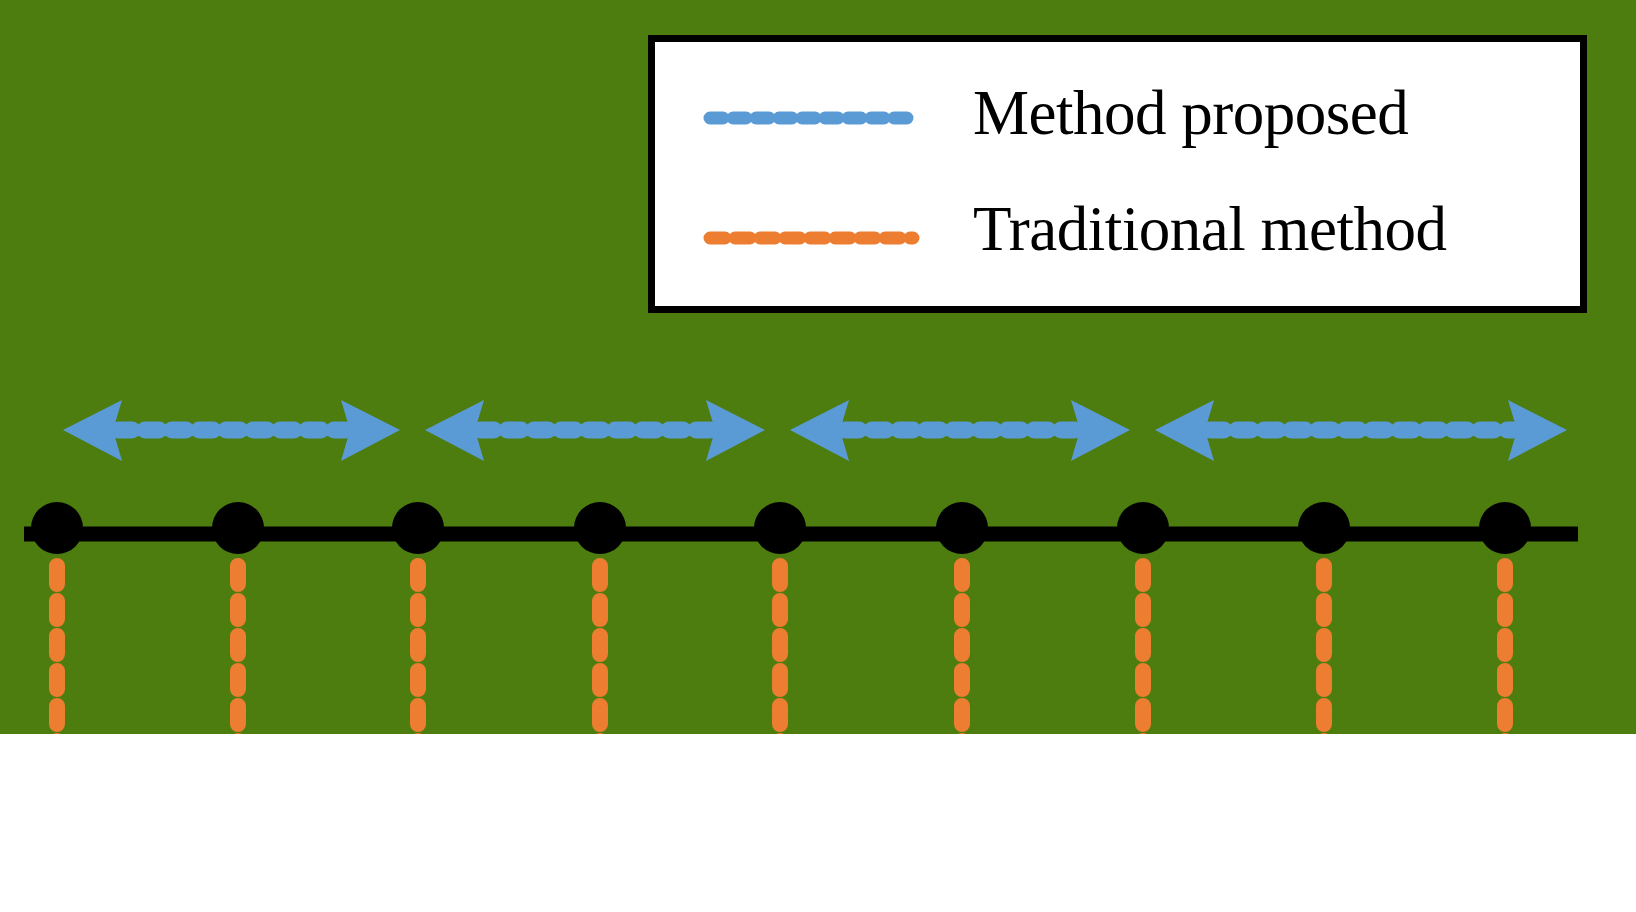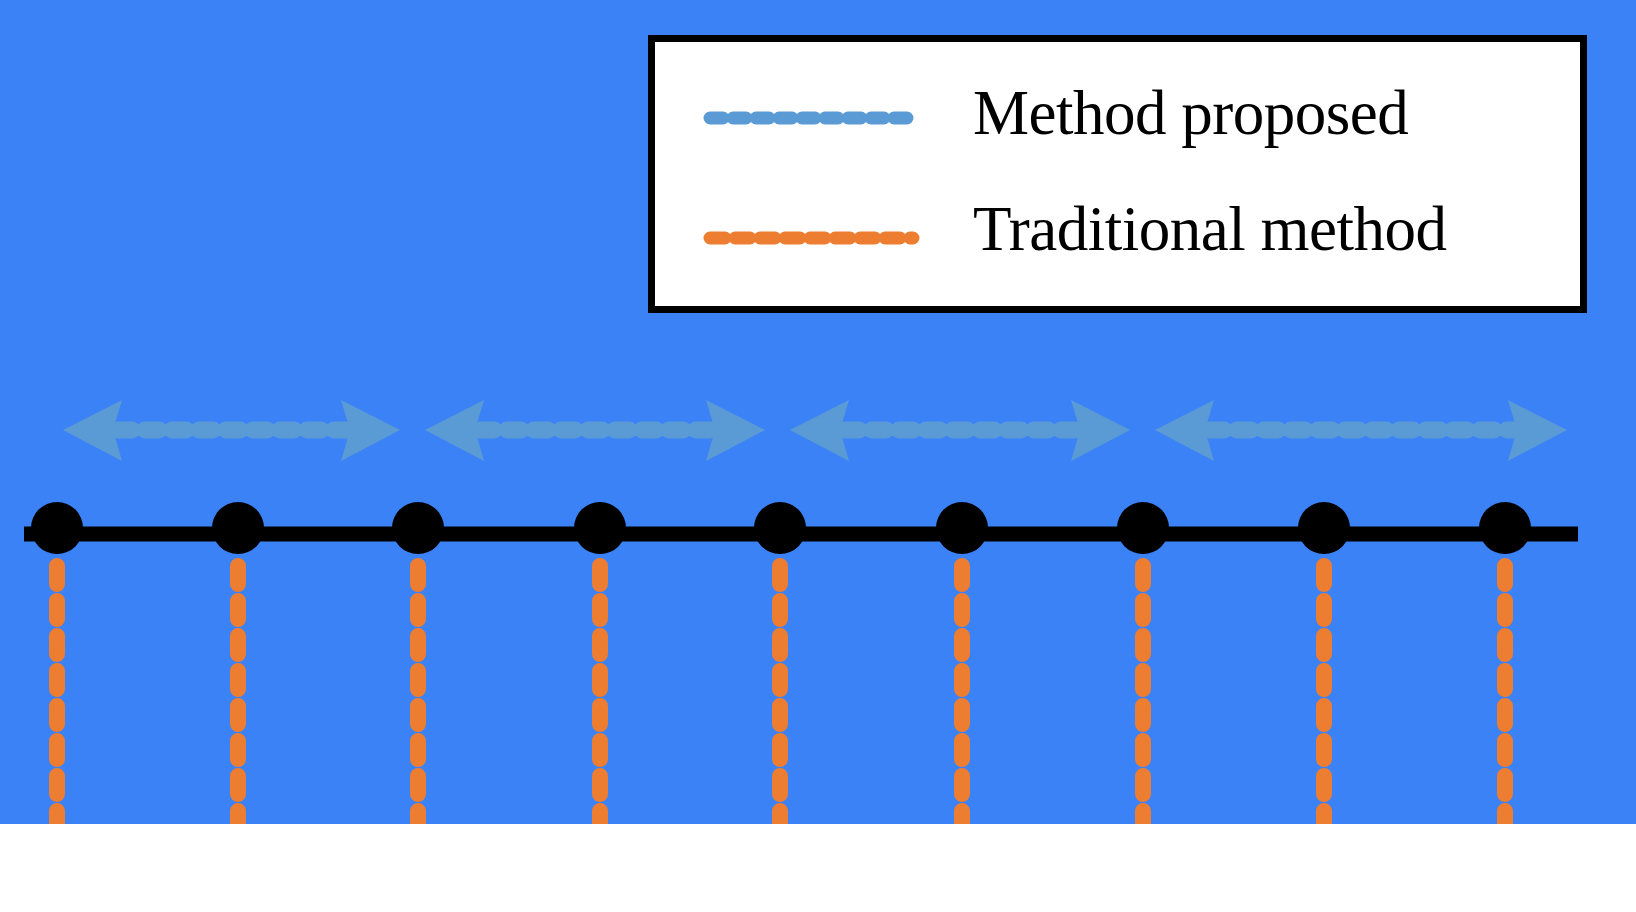--- a/index.html
+++ b/index.html
@@ -7,22 +7,22 @@
     margin: 0;
     padding: 0;
     background: #ffffff;
   }
   body {
     font-family: "Liberation Serif", "DejaVu Serif", serif;
   }
   #stage {
     position: relative;
     width: 1636px;
-    height: 824px;
-    background: #3b82f6;
+    height: 734px;
+    background: #4d7c0f;
     overflow: hidden;
   }
   #figure-svg {
     position: absolute;
     left: 0;
     top: 0;
     width: 1636px;
     height: 912px;
     display: block;
   }

